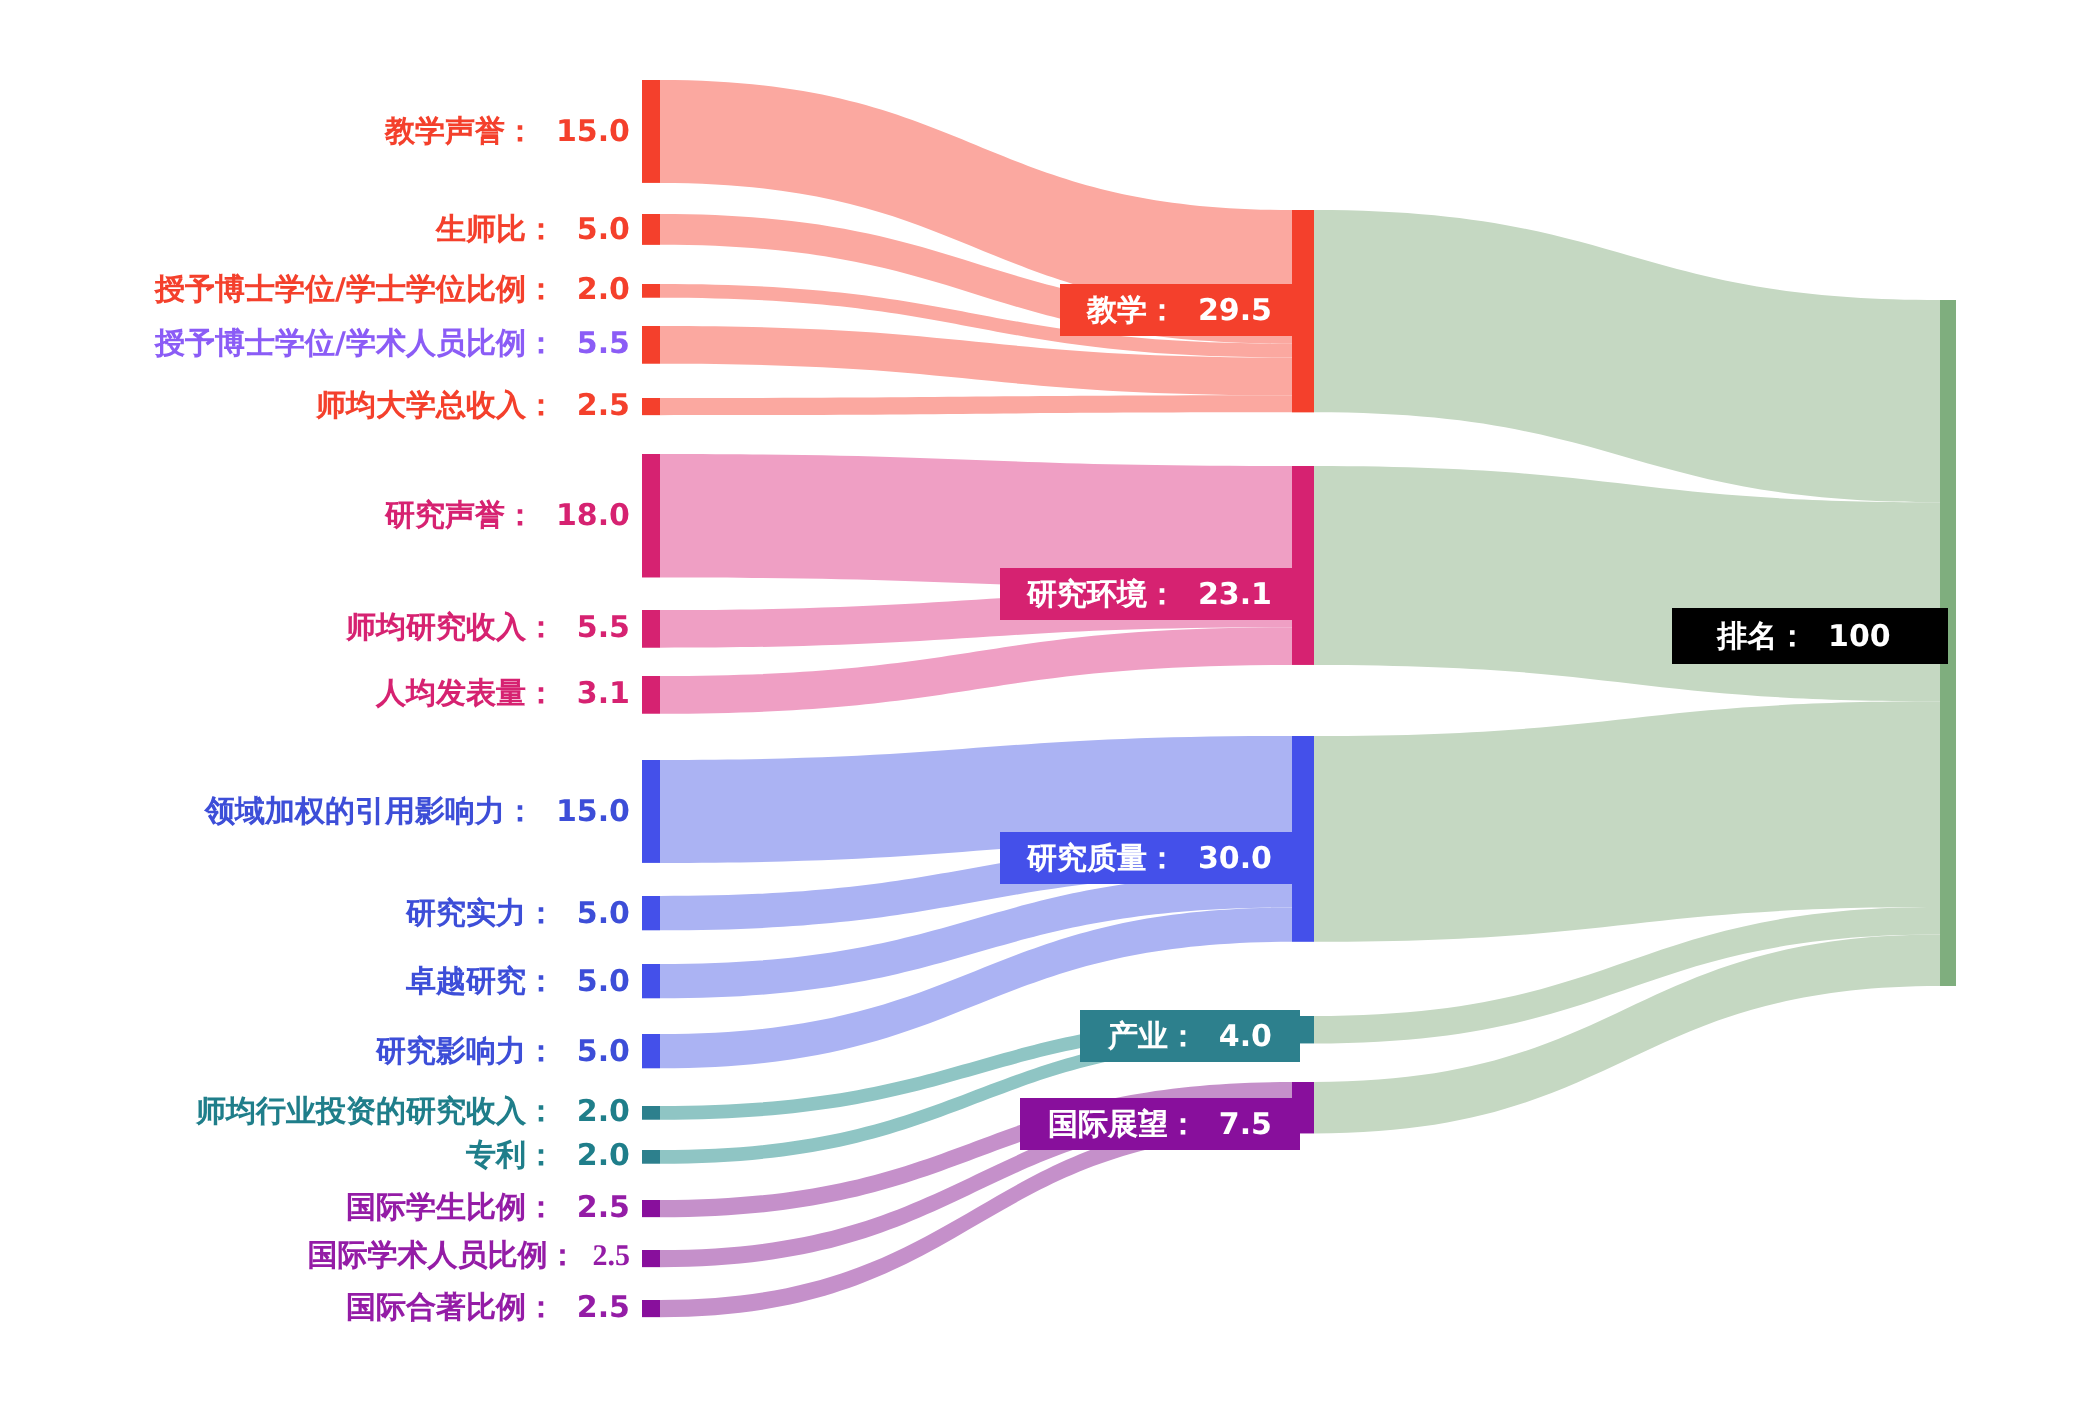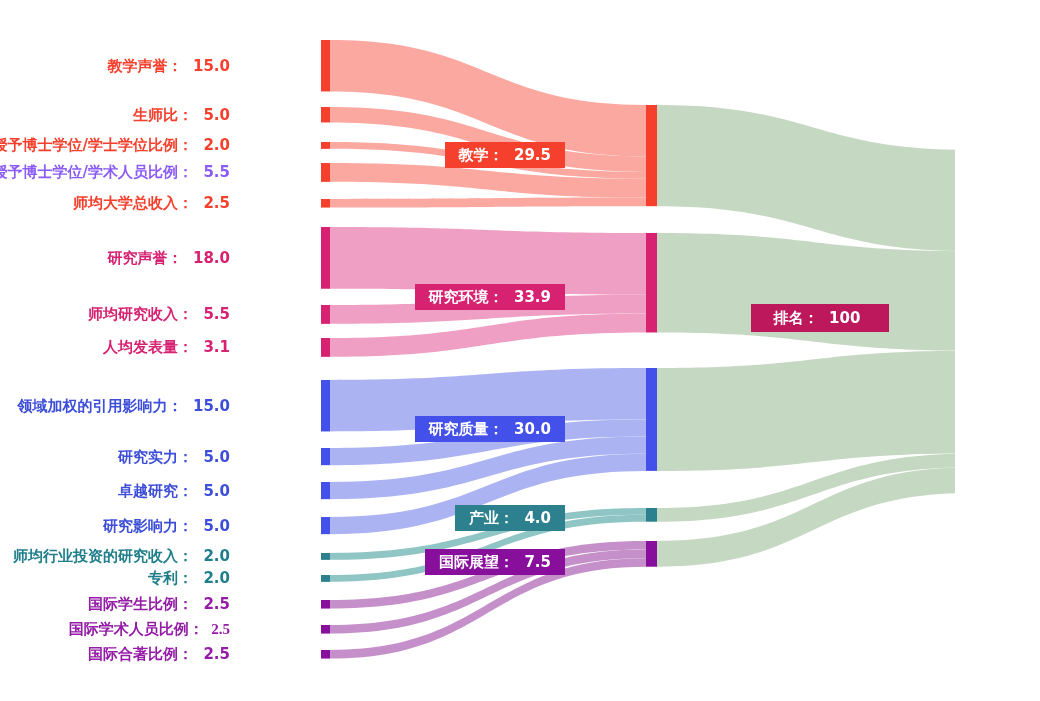--- a/index.html
+++ b/index.html
@@ -1,17 +1,17 @@
 <!DOCTYPE html>
 <html><head>
 <meta charset="utf-8">
 <style>
   html,body{margin:0;padding:0;background:#fff;}
   #stage{
-    position:relative;width:955px;height:701px;background:#ffffff;overflow:hidden;
+    position:relative;width:1040px;height:701px;background:#ffffff;overflow:hidden;
     font-family:"DejaVu Sans","Liberation Sans",sans-serif;font-weight:bold;
   }
   #sankey-svg{position:absolute;left:0;top:0;}
   #label-layer{position:absolute;left:0;top:0;width:100%;height:100%;pointer-events:none;}
   .left-label{
     position:absolute;transform:translateY(-50%);white-space:pre;
     font-size:15px;line-height:1;letter-spacing:0px;text-align:right;
   }
   .mid-label{
     position:absolute;transform:translateY(-50%);white-space:pre;
@@ -85,19 +85,19 @@
       <div class="left-label" style="right: 725px; top: 405.725px; color: rgb(61, 78, 216);">领域加权的引用影响力：  15.0</div>
       <div class="left-label" style="right: 725px; top: 456.575px; color: rgb(61, 78, 216);">研究实力：  5.0</div>
       <div class="left-label" style="right: 725px; top: 490.575px; color: rgb(61, 78, 216);">卓越研究：  5.0</div>
       <div class="left-label" style="right: 725px; top: 525.575px; color: rgb(61, 78, 216);">研究影响力：  5.0</div>
       <div class="left-label" style="right: 725px; top: 556.43px; color: rgb(31, 126, 138);">师均行业投资的研究收入：  2.0</div>
       <div class="left-label" style="right: 725px; top: 578.43px; color: rgb(31, 126, 138);">专利：  2.0</div>
       <div class="left-label" style="right: 725px; top: 604.288px; color: rgb(148, 28, 166);">国际学生比例：  2.5</div>
       <div class="left-label" style="right: 725px; top: 629.288px; color: rgb(148, 28, 166); font-family: Liberation Serif, serif;">国际学术人员比例：  2.5</div>
       <div class="left-label" style="right: 725px; top: 654.288px; color: rgb(148, 28, 166);">国际合著比例：  2.5</div>
       <div class="mid-label" style="right: 390px; top: 154.593px; background: rgb(244, 64, 44);">教学：  29.5</div>
-      <div class="mid-label" style="right: 390px; top: 296.735px; background: rgb(214, 34, 113);">研究环境：  33.9</div>
+      <div class="mid-label" style="right: 390px; top: 296.735px; background: rgb(214, 34, 113);">研究环境：  23.1</div>
       <div class="mid-label" style="right: 390px; top: 429.45px; background: rgb(68, 80, 234);">研究质量：  30.0</div>
       <div class="mid-label" style="right: 390px; top: 517.86px; background: rgb(45, 128, 141);">产业：  4.0</div>
       <div class="mid-label" style="right: 390px; top: 561.862px; background: rgb(136, 15, 156);">国际展望：  7.5</div>
-      <div class="rank-label" style="right: 66px; top: 317.5px; background: #be185d; padding-left: 10px;">排名：  100</div>
+      <div class="rank-label" style="right: 66px; top: 317.5px; background: #000000; padding-left: 10px;">排名：  100</div>
     </div>
 </div>
 
 </body></html>

